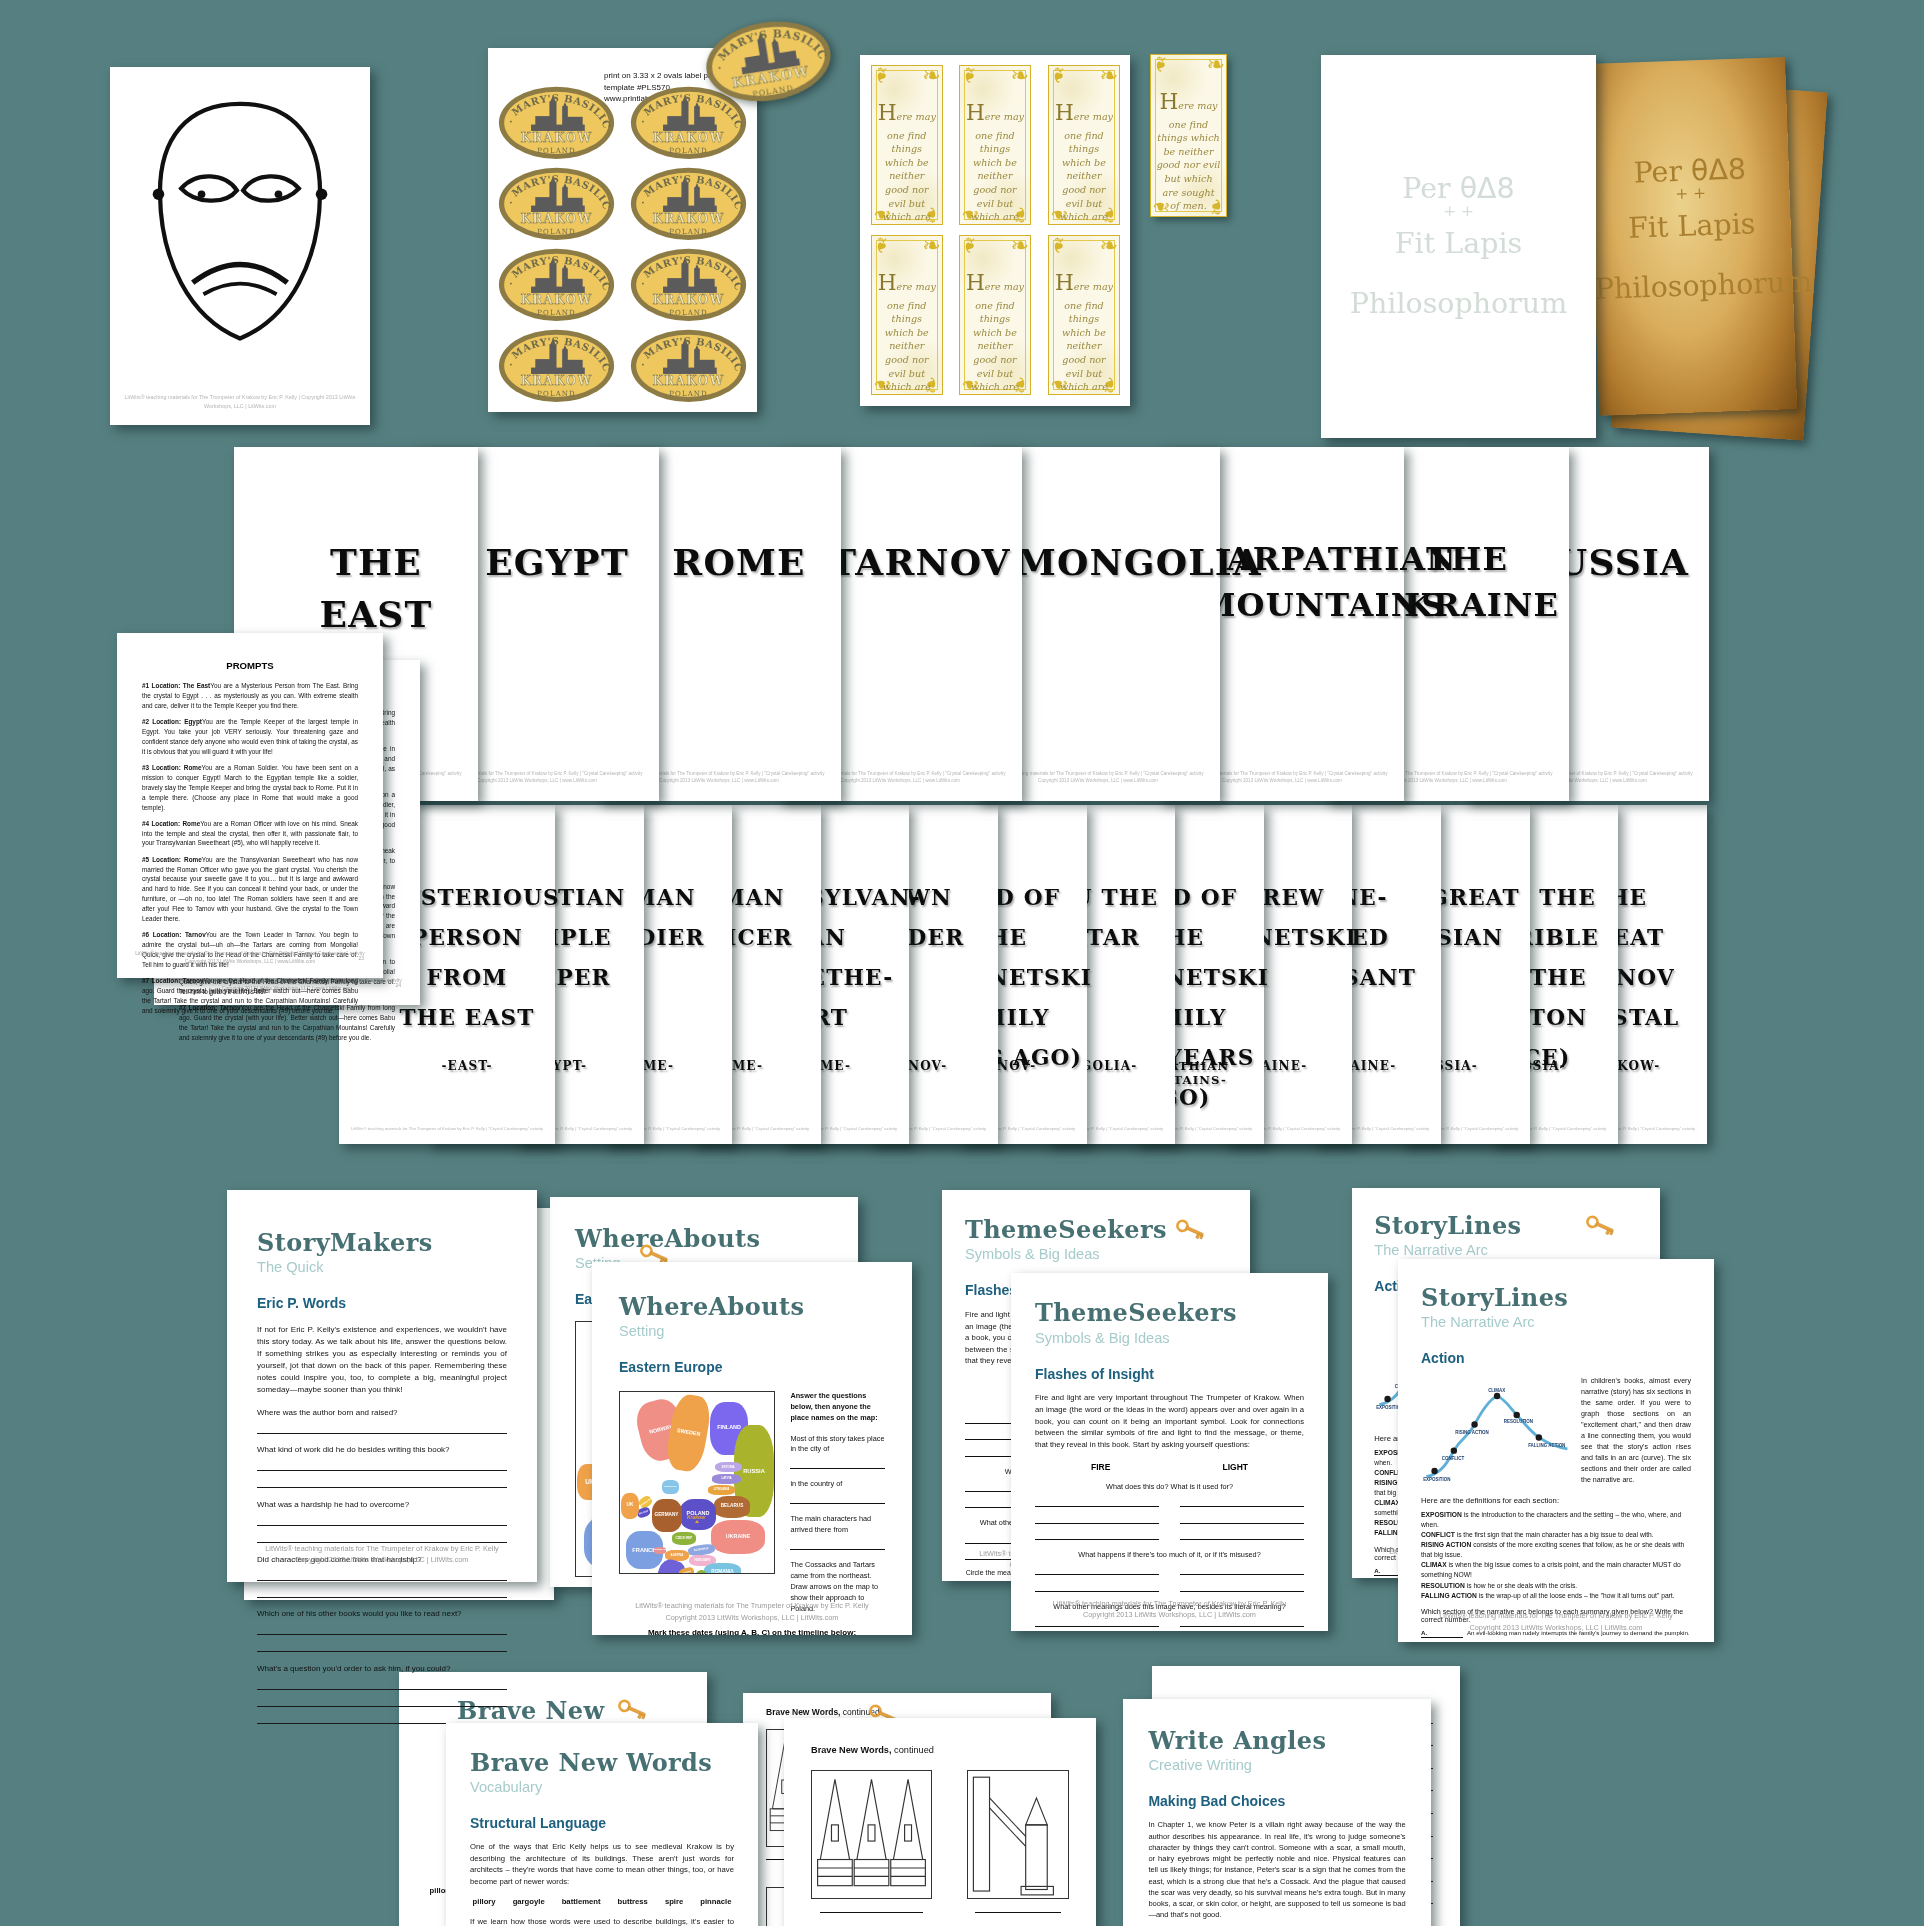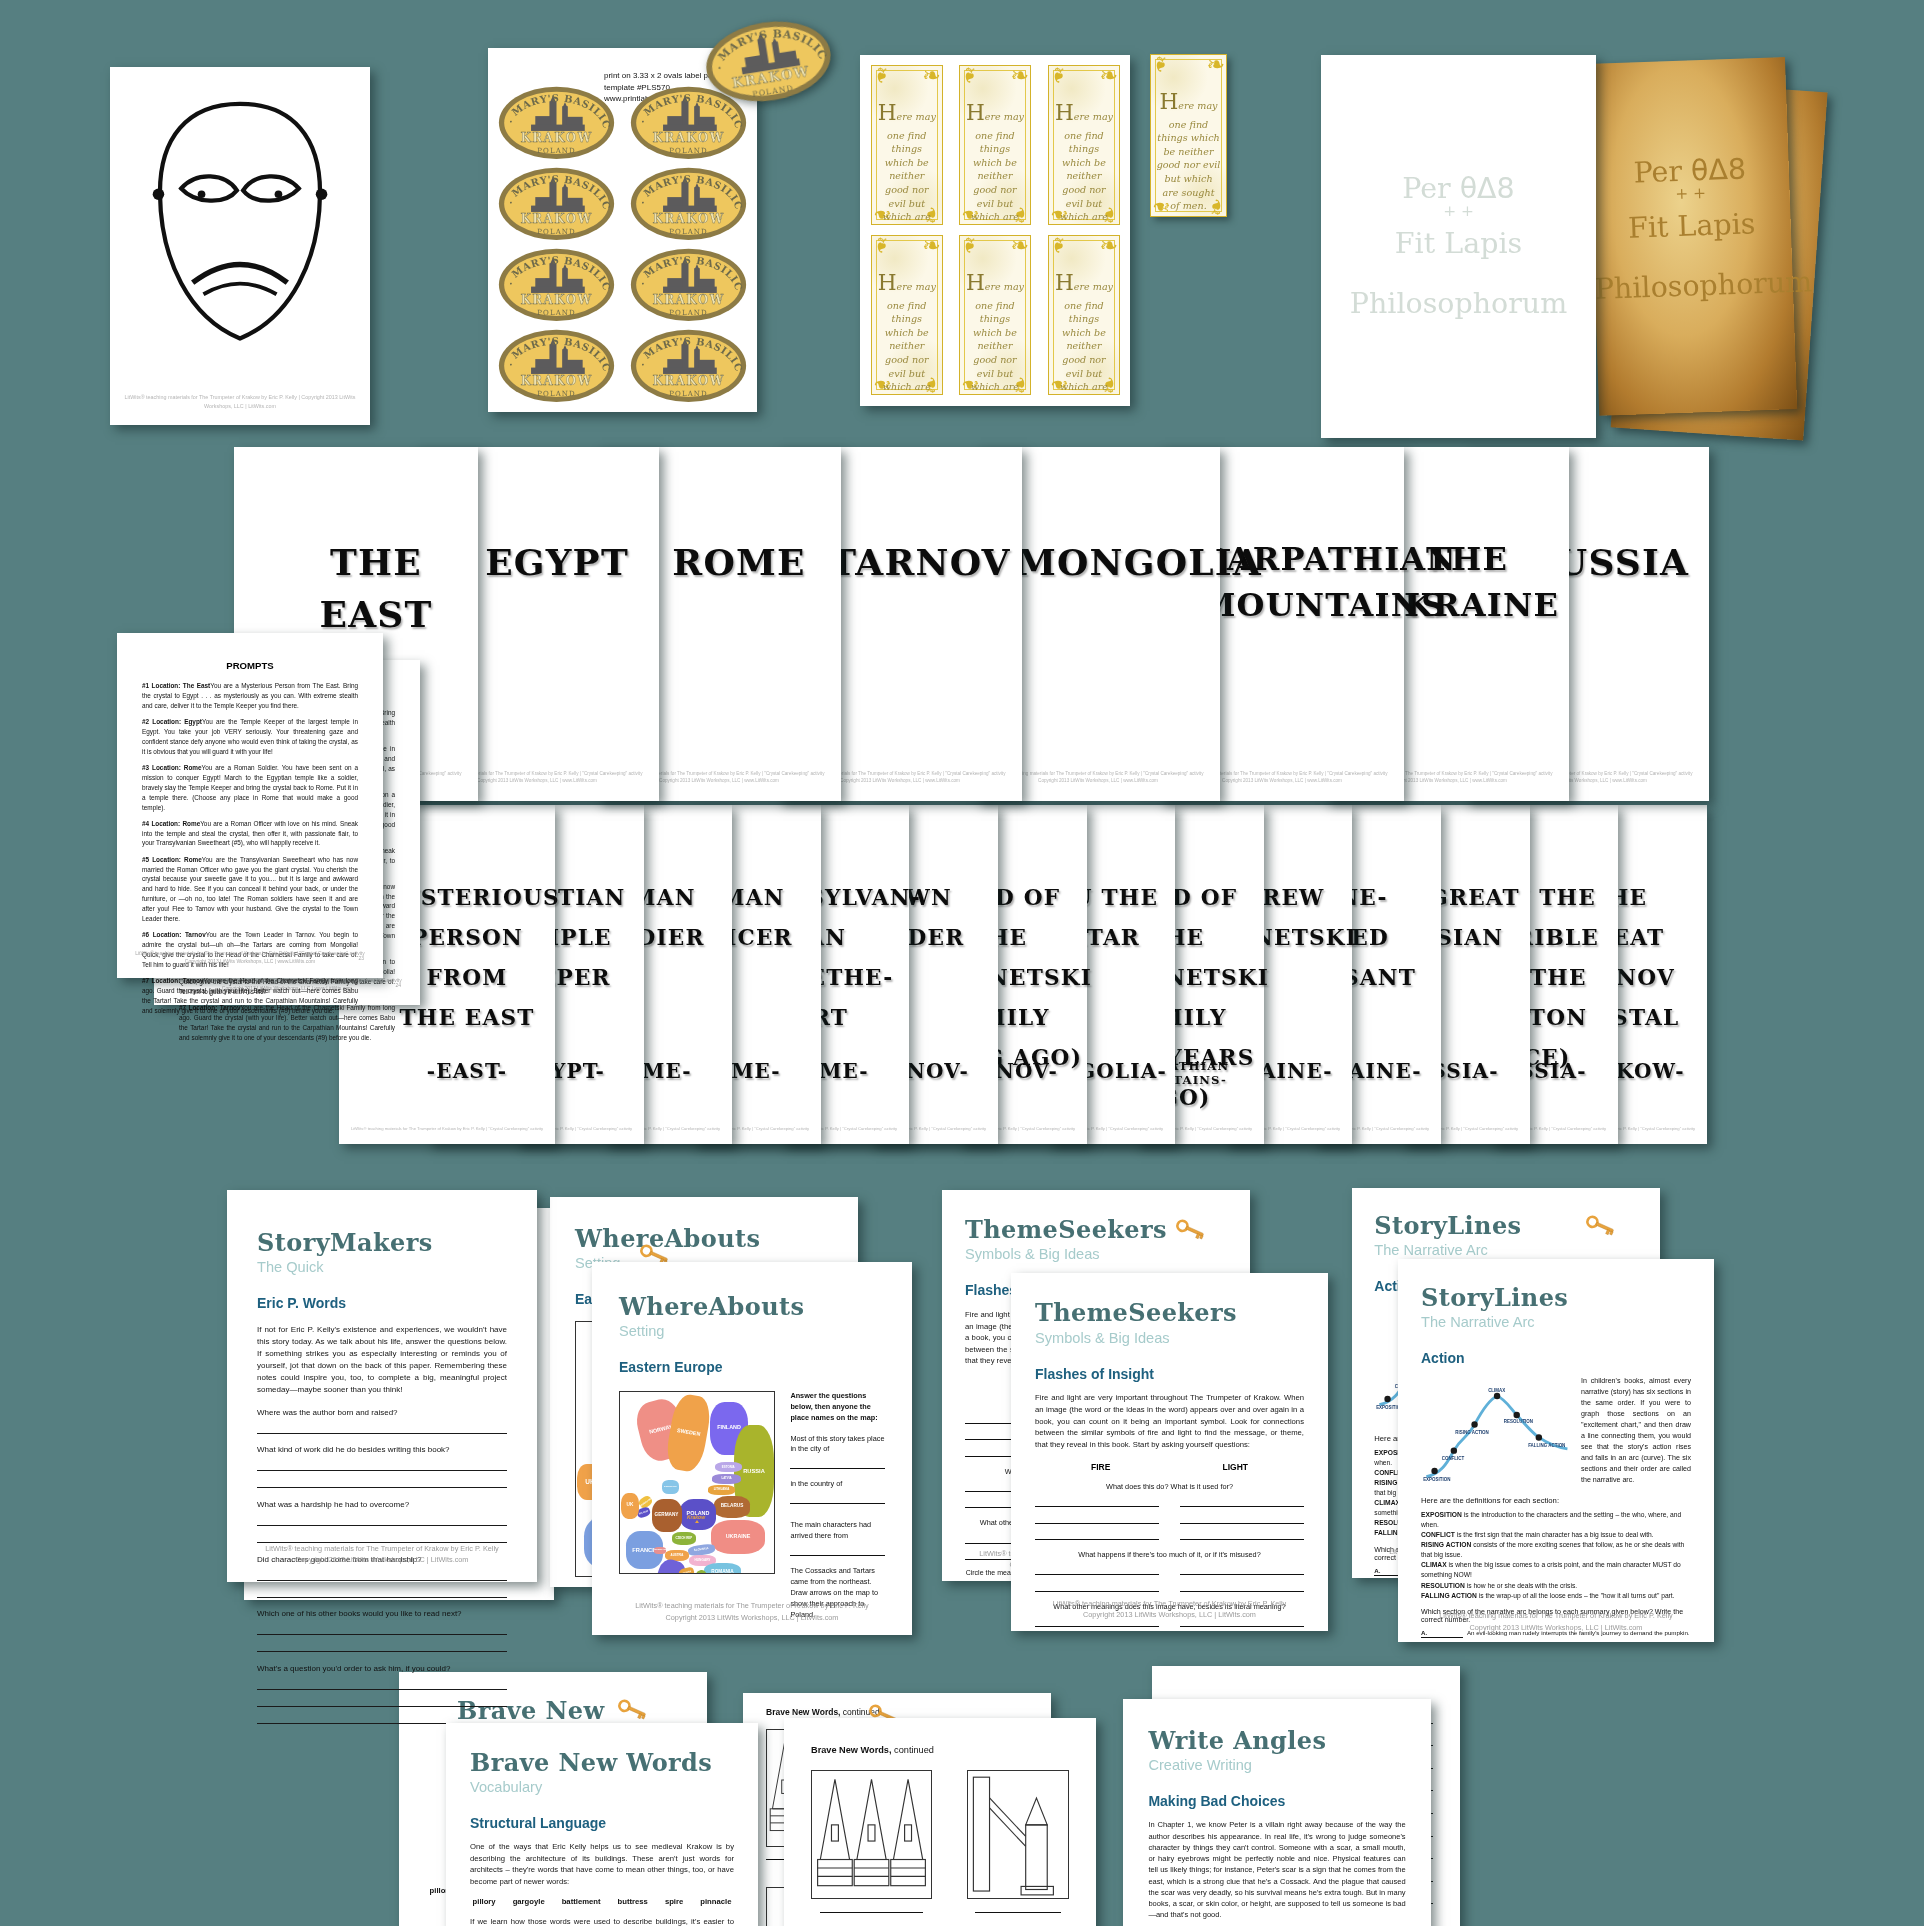--- a/index.html
+++ b/index.html
@@ -16,21 +16,21 @@
   .body-t{font-size:8px;color:#151515;line-height:1.5;margin-top:13px;text-align:justify;}
   .rule{border-bottom:1.2px solid #1a1a1a;height:17.7px;}
   .pg-footer{position:absolute;left:0;right:0;text-align:center;color:#9b9b9b;font-size:7.3px;line-height:1.6;}
   .tiny-footer{position:absolute;left:0;right:0;text-align:center;color:#b5b5b5;font-size:5px;line-height:1.5;}
 
   
   .gothic{font-family:"DejaVu Serif",serif;font-weight:bold;color:#0c0c0c;
           text-shadow:1.5px 1.5px 1.9px rgba(0,0,0,.30);letter-spacing:1.2px;padding-left:40px;}
   .loc-card .title{position:absolute;left:0;right:0;top:89px;text-align:center;font-size:36px;line-height:1.45;}
   .role-card .title{position:absolute;left:0;right:0;top:73px;text-align:center;font-size:21.6px;line-height:1.85;}
-  .role-card .tag{position:absolute;left:0;right:0;top:254px;text-align:center;font-size:20px;}
+  .role-card .tag{position:absolute;left:0;right:0;top:254px;text-align:center;font-size:12px;}
 
   
   .oval-wrap{position:absolute;}
   
   .bookmark{position:absolute;background:#fcf8e8;border:1.2px solid #d3b22a;box-sizing:border-box;overflow:hidden;}
   .bookmark .inner{position:absolute;inset:3.9px;border:0.8px solid #e3c84a;}
   .bookmark .txt{position:absolute;left:5.4px;right:5.4px;top:32px;text-align:center;
       font-family:"DejaVu Serif",serif;font-style:italic;color:#9a8a3f;font-size:9.6px;line-height:1.42;}
   .bookmark .txt::first-letter{font-size:21.6px;color:#8a7a30;font-style:normal;}
   .bm-corner{position:absolute;color:#d8b62a;font-size:22.3px;line-height:1;font-family:"DejaVu Serif",serif;}
@@ -715,21 +715,21 @@
             <div style="position: absolute; left: 67px; top: 122px; color: rgb(232, 163, 61); font-style: italic; font-weight: bold; font-size: 5px; z-index: 3;">Krakow</div>
             <div style="position: absolute; left: 75px; top: 128px; width: 0px; height: 0px; border-left: 2.5px solid transparent; border-right: 2.5px solid transparent; border-bottom: 3.9px solid rgb(232, 163, 61); z-index: 3;"></div>
           </div>
         </div>
         <div style="margin-left: 15.4px; width: 96px; font-size: 7.3px; line-height: 1.5; color: rgb(17, 17, 17);">
           <div style="font-weight: bold;">Answer the questions below, then anyone the place names on the map:</div>
           <div style="margin-top: 10px;">Most of this story takes place in the city of</div>
           <div style="border-bottom: 1px solid rgb(17, 17, 17); height: 13px;"></div>
           <div style="margin-top: 10px;">in the country of</div>
           <div style="border-bottom: 1px solid rgb(17, 17, 17); height: 13px;"></div>
-          <div style="margin-top: 16px;">The main characters had arrived there from</div>
+          <div style="margin-top: 10px;">The main characters had arrived there from</div>
           <div style="border-bottom: 1px solid rgb(17, 17, 17); height: 13px;"></div>
           <div style="margin-top: 10px;">The Cossacks and Tartars came from the northeast.  Draw arrows on the map to show their approach to Poland.</div>
         </div>
       </div>
       <div style="text-align: center; font-weight: bold; font-size: 8px; margin-top: 13px;">Mark these dates (using A, B, C) on the timeline below:</div>
       <div class="pg-footer" style="bottom: 11.6px;">
         <div>LitWits® teaching materials for The Trumpeter of Krakow by Eric P. Kelly</div>
         <div>Copyright 2013 LitWits Workshops, LLC  |  LitWits.com</div>
       </div>
     </div>

